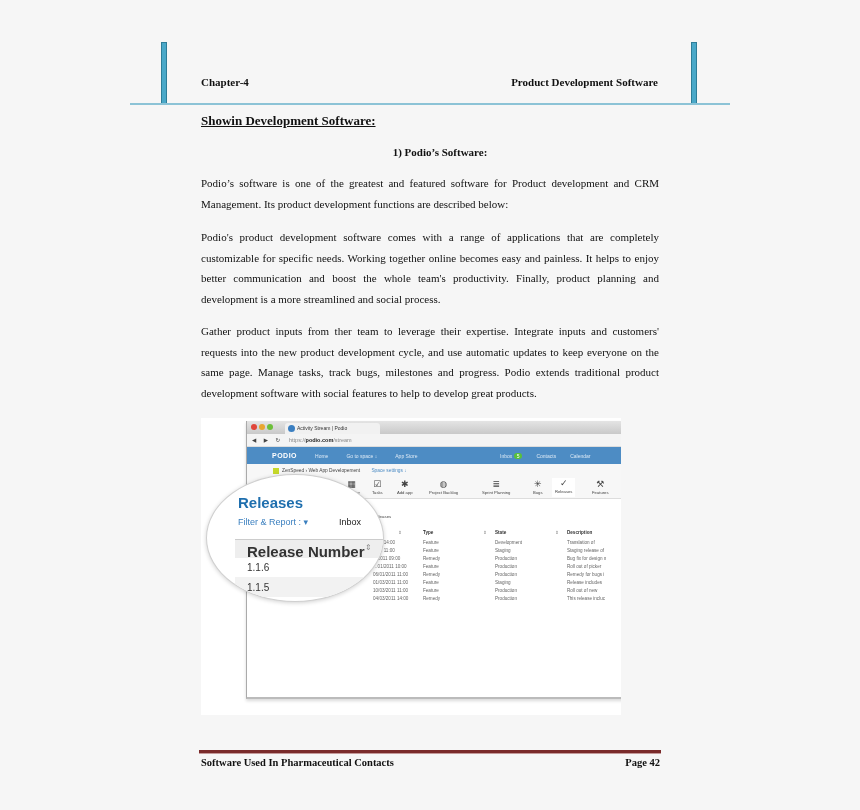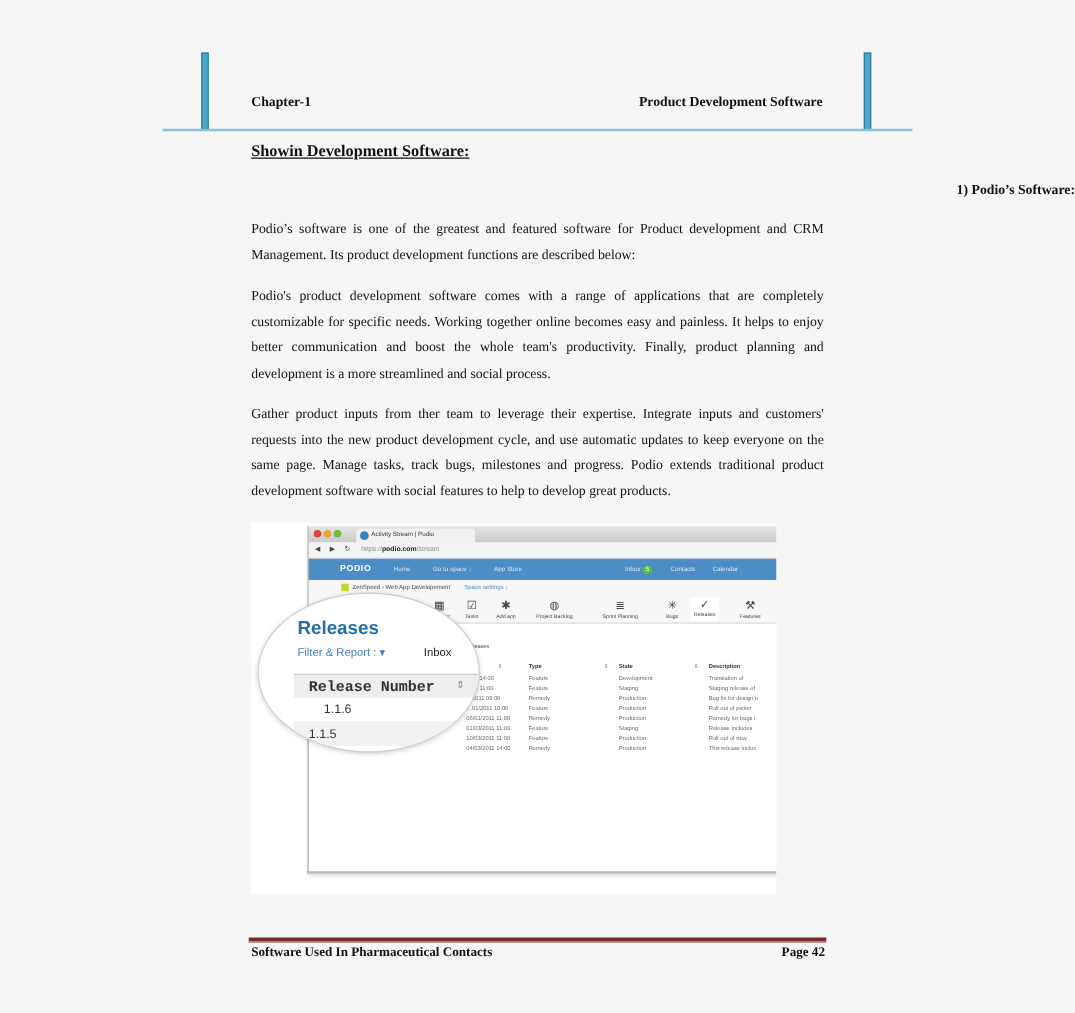--- a/index.html
+++ b/index.html
@@ -2,21 +2,21 @@
 <html><head>
 <meta charset="utf-8">
 <style>
   html,body{margin:0;padding:0;}
   body{width:860px;height:810px;background:#f6f6f6;position:relative;overflow:hidden;font-family:"Liberation Serif","DejaVu Serif",serif;color:#111;}
   .bar-v{position:absolute;top:42px;width:6px;height:62px;background:#4aa8c8;border:1px solid #2e7d98;box-sizing:border-box;}
   .hdr-line{position:absolute;left:130px;top:103px;width:600px;height:2px;background:#8cc3d6;}
   .hdr-left{position:absolute;left:201px;top:76px;font-size:11px;font-weight:bold;}
   .hdr-right{position:absolute;right:202px;top:76px;font-size:11px;font-weight:bold;}
   .sec-title{position:absolute;left:201px;top:113px;font-size:13px;font-weight:bold;text-decoration:underline;}
-  .sub-title{position:absolute;left:0;width:860px;top:146px;text-align:right;font-size:11px;font-weight:bold;padding-left:20px;box-sizing:border-box;}
+  .sub-title{position:absolute;left:0;width:860px;top:146px;text-align:center;font-size:11px;font-weight:bold;padding-left:20px;box-sizing:border-box;}
   .para{position:absolute;left:201px;width:458px;font-size:11px;line-height:20.5px;text-align:justify;}
   .shot{position:absolute;left:201px;top:418px;width:420px;height:297px;background:#fff;overflow:hidden;font-family:"Liberation Sans","DejaVu Sans",sans-serif;}
   .win{position:absolute;left:45px;top:3px;width:380px;height:276px;background:#fff;border-left:1px solid #aaa;border-bottom:2px solid #bbb;box-shadow:0 2px 3px rgba(0,0,0,.15);}
   .chrome{height:13px;background:linear-gradient(#e4e4e4,#c9c9c9);position:relative;}
   .dots{position:absolute;left:4px;top:3px;display:flex;gap:2px;}
   .dot{width:6px;height:6px;border-radius:50%;}
   .tab{position:absolute;left:38px;top:2px;height:11px;width:95px;background:#f1f1f1;border-radius:3px 3px 0 0;font-size:5px;line-height:11px;padding-left:12px;box-sizing:border-box;color:#333;}
   .tab .fav{position:absolute;left:3px;top:2px;width:7px;height:7px;border-radius:50%;background:#3b7fc1;}
   .addr{height:12px;background:#f4f4f4;border-bottom:1px solid #ddd;position:relative;font-size:5.5px;line-height:12px;}
   .nav-arrows{position:absolute;left:5px;color:#444;letter-spacing:3px;}
@@ -37,36 +37,36 @@
   .tbl{position:absolute;left:26px;top:95px;font-size:4.6px;color:#666;}
   .tbl .rel-lbl{position:absolute;left:100px;top:-2px;font-size:4.4px;color:#444;}
   .row{position:absolute;left:0;height:8px;line-height:8px;white-space:nowrap;}
   .row span{position:absolute;}
   .th{color:#333;font-weight:bold;}
   .mag{position:absolute;left:5px;top:56px;width:176px;height:126px;border-radius:50%;background:#fff;border:1px solid #cfcfcf;box-shadow:0 1px 4px rgba(0,0,0,.18);overflow:hidden;}
   .mag .title{position:absolute;left:31px;top:19px;font-size:15px;font-weight:bold;color:#1f6fae;}
   .mag .filter{position:absolute;left:31px;top:42px;font-size:9px;color:#3a7fbf;}
   .mag .showin{position:absolute;left:132px;top:42px;font-size:9px;color:#222;}
   .mag .hrow{position:absolute;left:28px;top:64px;width:150px;height:18px;background:#eeeeee;border-top:1px solid #ccc;}
-  .mag .hrow span{position:absolute;left:12px;top:3px;font-size:12px;font-weight:bold;color:#333;font-family:Liberation Mono, monospace;}
+  .mag .hrow span{position:absolute;left:12px;top:3px;font-size:15px;font-weight:bold;color:#333;}
   .mag .hrow i{position:absolute;left:130px;top:3px;font-style:normal;font-size:8px;color:#888;}
-  .mag .r1{position:absolute;left:40px;top:87px;font-size:10px;color:#333;margin-left:12px;}
+  .mag .r1{position:absolute;left:40px;top:87px;font-size:10px;color:#333;}
   .mag .r2bg{position:absolute;left:28px;top:102px;width:150px;height:20px;background:#f2f2f2;}
   .mag .r2{position:absolute;left:40px;top:107px;font-size:10px;color:#333;}
   .ftr-line{position:absolute;left:199px;top:750px;width:462px;height:3px;background:#7a2b2b;border-bottom:1px solid #c49a9a;}
   .ftr-left{position:absolute;left:201px;top:757px;font-size:10.5px;font-weight:bold;}
   .ftr-right{position:absolute;right:200px;top:757px;font-size:10.5px;font-weight:bold;}
 </style>
 </head>
 <body>
 
 <div class="bar-v" style="left:161px;"></div>
 <div class="bar-v" style="left:691px;"></div>
 <div class="hdr-line"></div>
-<div class="hdr-left">Chapter-1</div>
+<div class="hdr-left">Chapter-4</div>
 <div class="hdr-right">Product Development Software</div>
 
 <div class="sec-title">Showin Development Software:</div>
 <div class="sub-title">1)   Podio’s Software:</div>
 
 <div class="para" style="top:173px;">Podio’s software is one of the greatest and featured software for Product development and CRM Management. Its product development functions are described below:</div>
 <div class="para" style="top:227px;">Podio's product development software comes with a range of applications that are completely customizable for specific needs. Working together online becomes easy and painless. It helps to enjoy better communication and boost the whole team's productivity. Finally, product planning and development is a more streamlined and social process.</div>
 <div class="para" style="top:321px;">Gather product inputs from ther team to leverage their expertise. Integrate inputs and customers' requests into the new product development cycle, and use automatic updates to keep everyone on the same page. Manage tasks, track bugs, milestones and progress. Podio extends traditional product development software with social features to help to develop great products.</div>
 
 <div class="shot">

